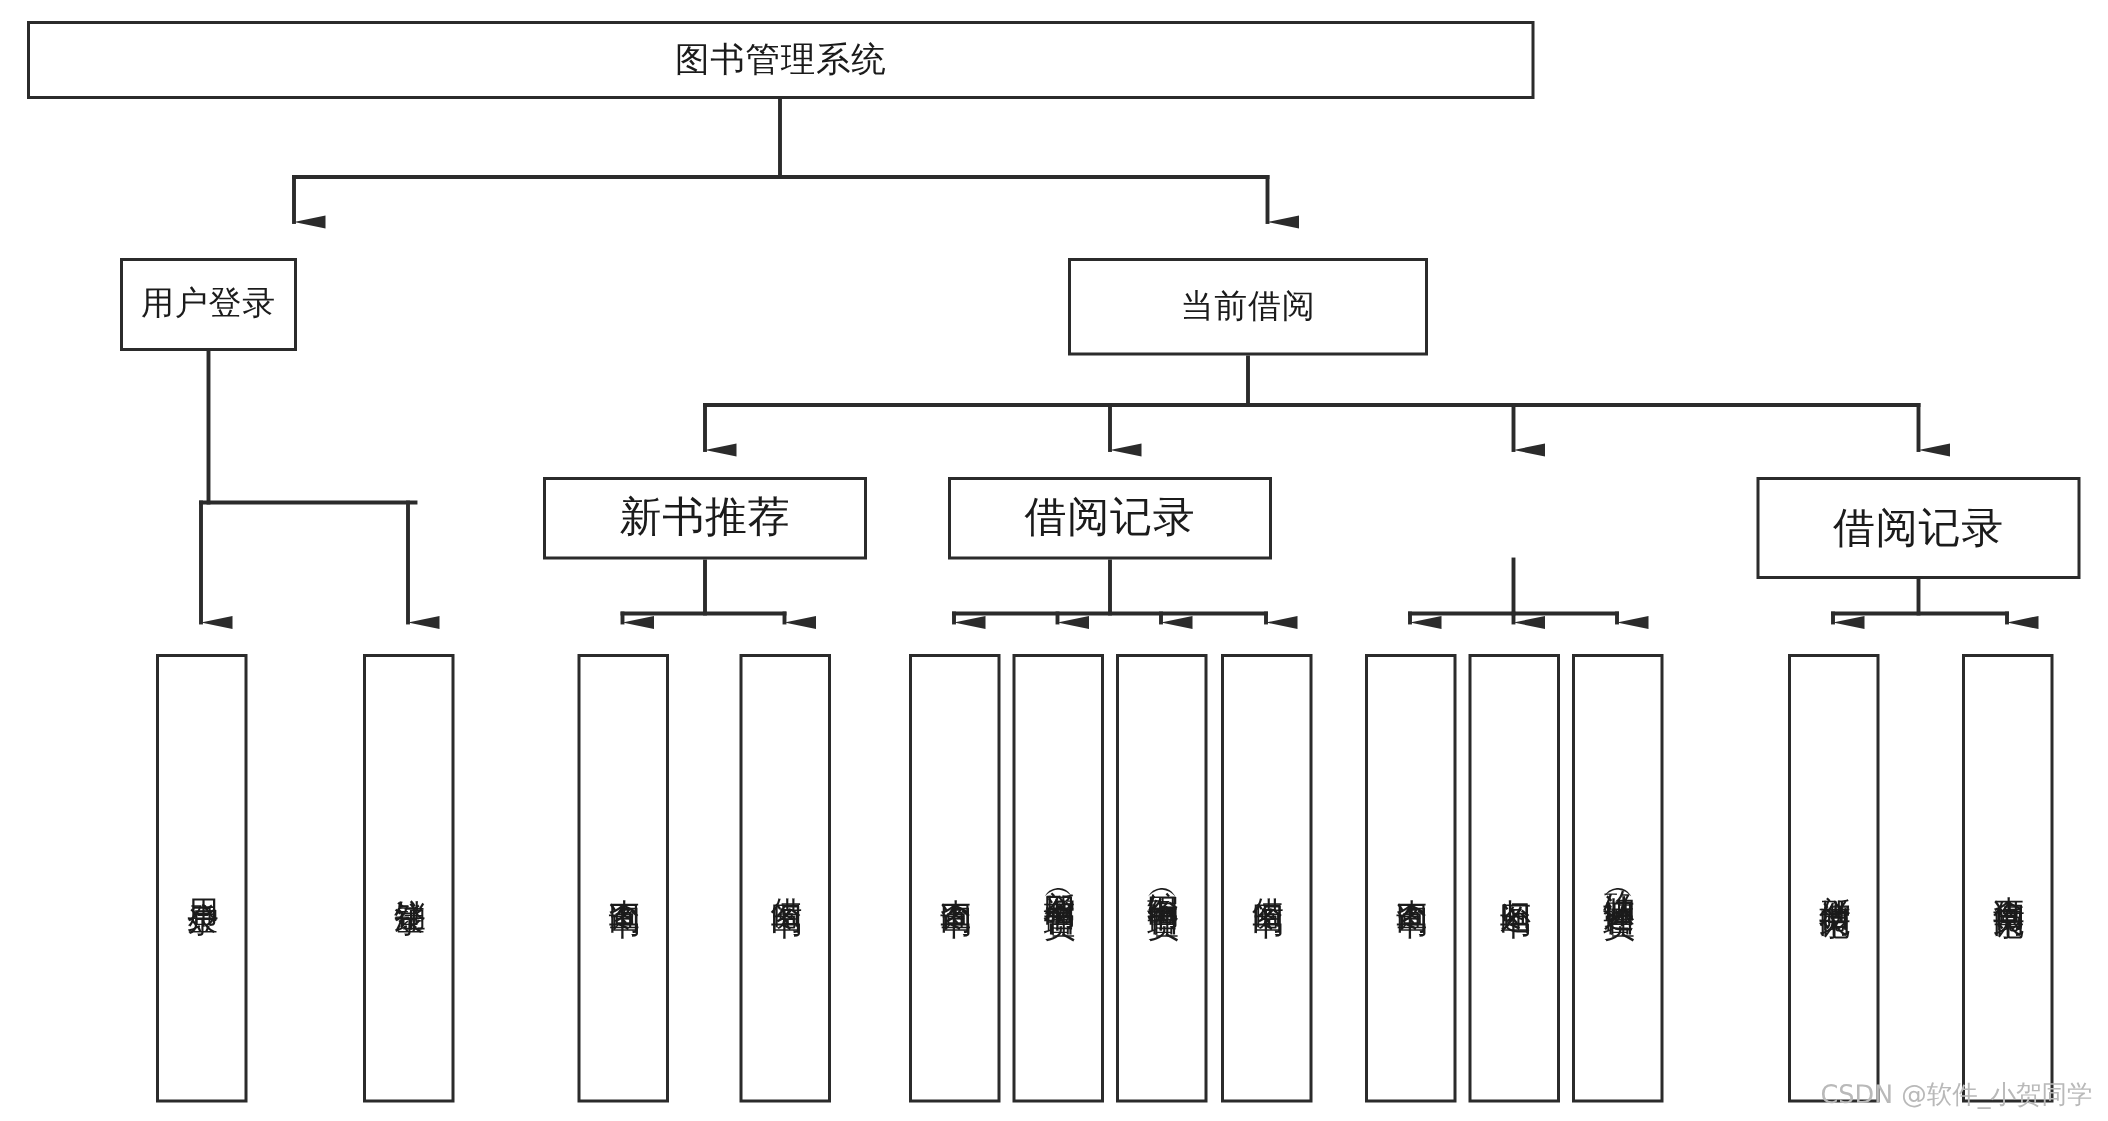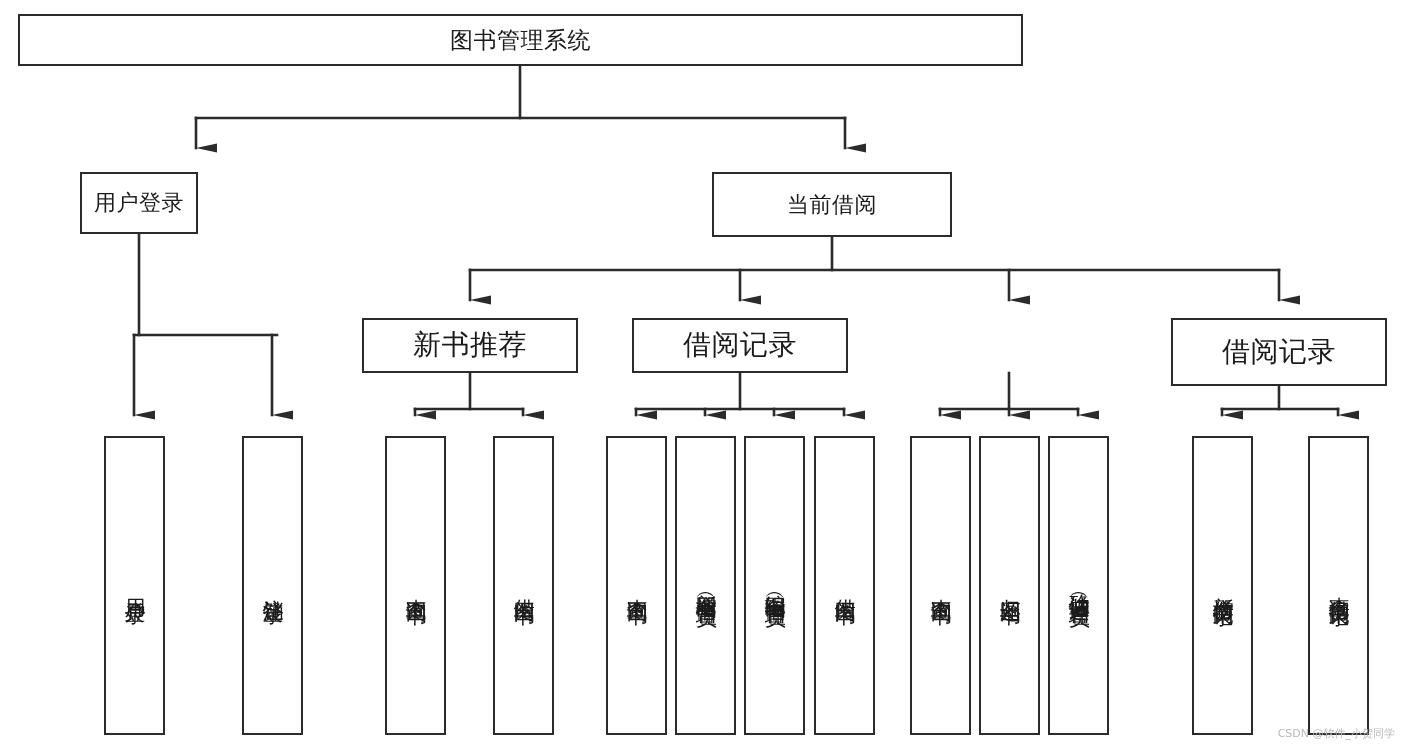--- a/index.html
+++ b/index.html
@@ -59,21 +59,21 @@
     text-orientation: upright;
     font-size: 21px;
     line-height: 1.22;
     letter-spacing: 2px;
     white-space: nowrap;
   }
   #watermark {
     position: absolute;
     right: 10px;
     bottom: 6px;
-    font-size: 11px;
+    font-size: 17px;
     color: #b9b9b9;
     z-index: 5;
     white-space: nowrap;
     font-family: "DejaVu Sans", "Liberation Sans", sans-serif;
   }
 </style>
 </head>
 <body>
 
 <div id="canvas">

